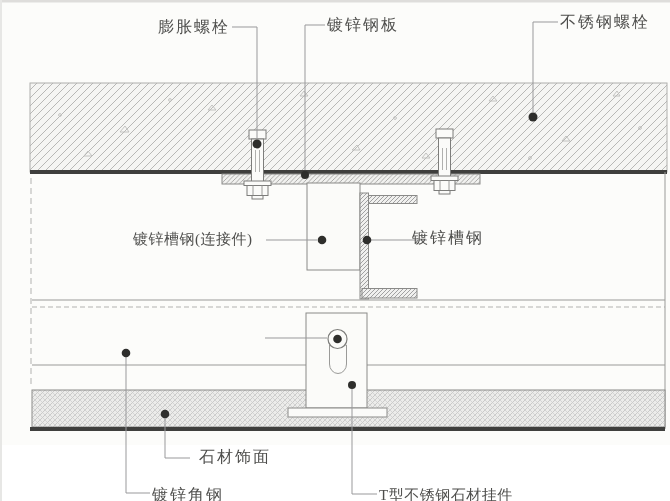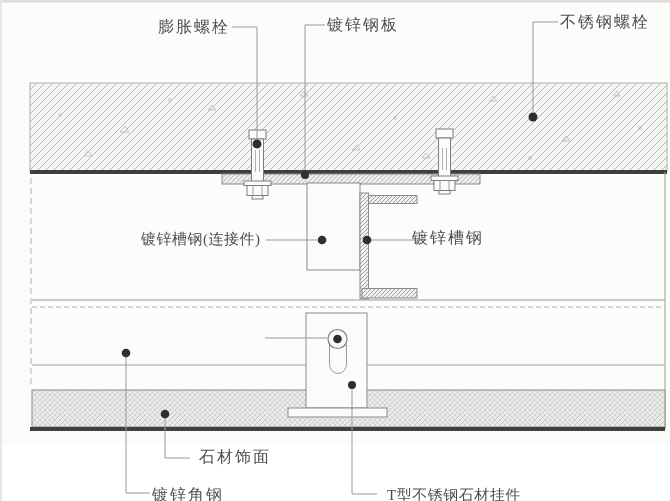--- a/index.html
+++ b/index.html
@@ -11,21 +11,21 @@
   }
   #stage svg{position:absolute;left:0;top:0;}
   .lbl{
     position:absolute;
     color:#4e4e4c;
     font-size:16px;
     letter-spacing:2px;
     white-space:nowrap;
     line-height:1.1;
   }
-  .lbl.small{font-size:15px;letter-spacing:0.5px;margin-left:8px;}
+  .lbl.small{font-size:15px;letter-spacing:0.5px;}
 </style>
 </head>
 <body>
 
 <div id="stage">
 
   <svg width="670" height="501" viewBox="0 0 670 501">
     <defs>
       <pattern id="concreteHatch" width="8" height="8" patternUnits="userSpaceOnUse">
         <rect width="8" height="8" fill="#f5f5f3"></rect>

